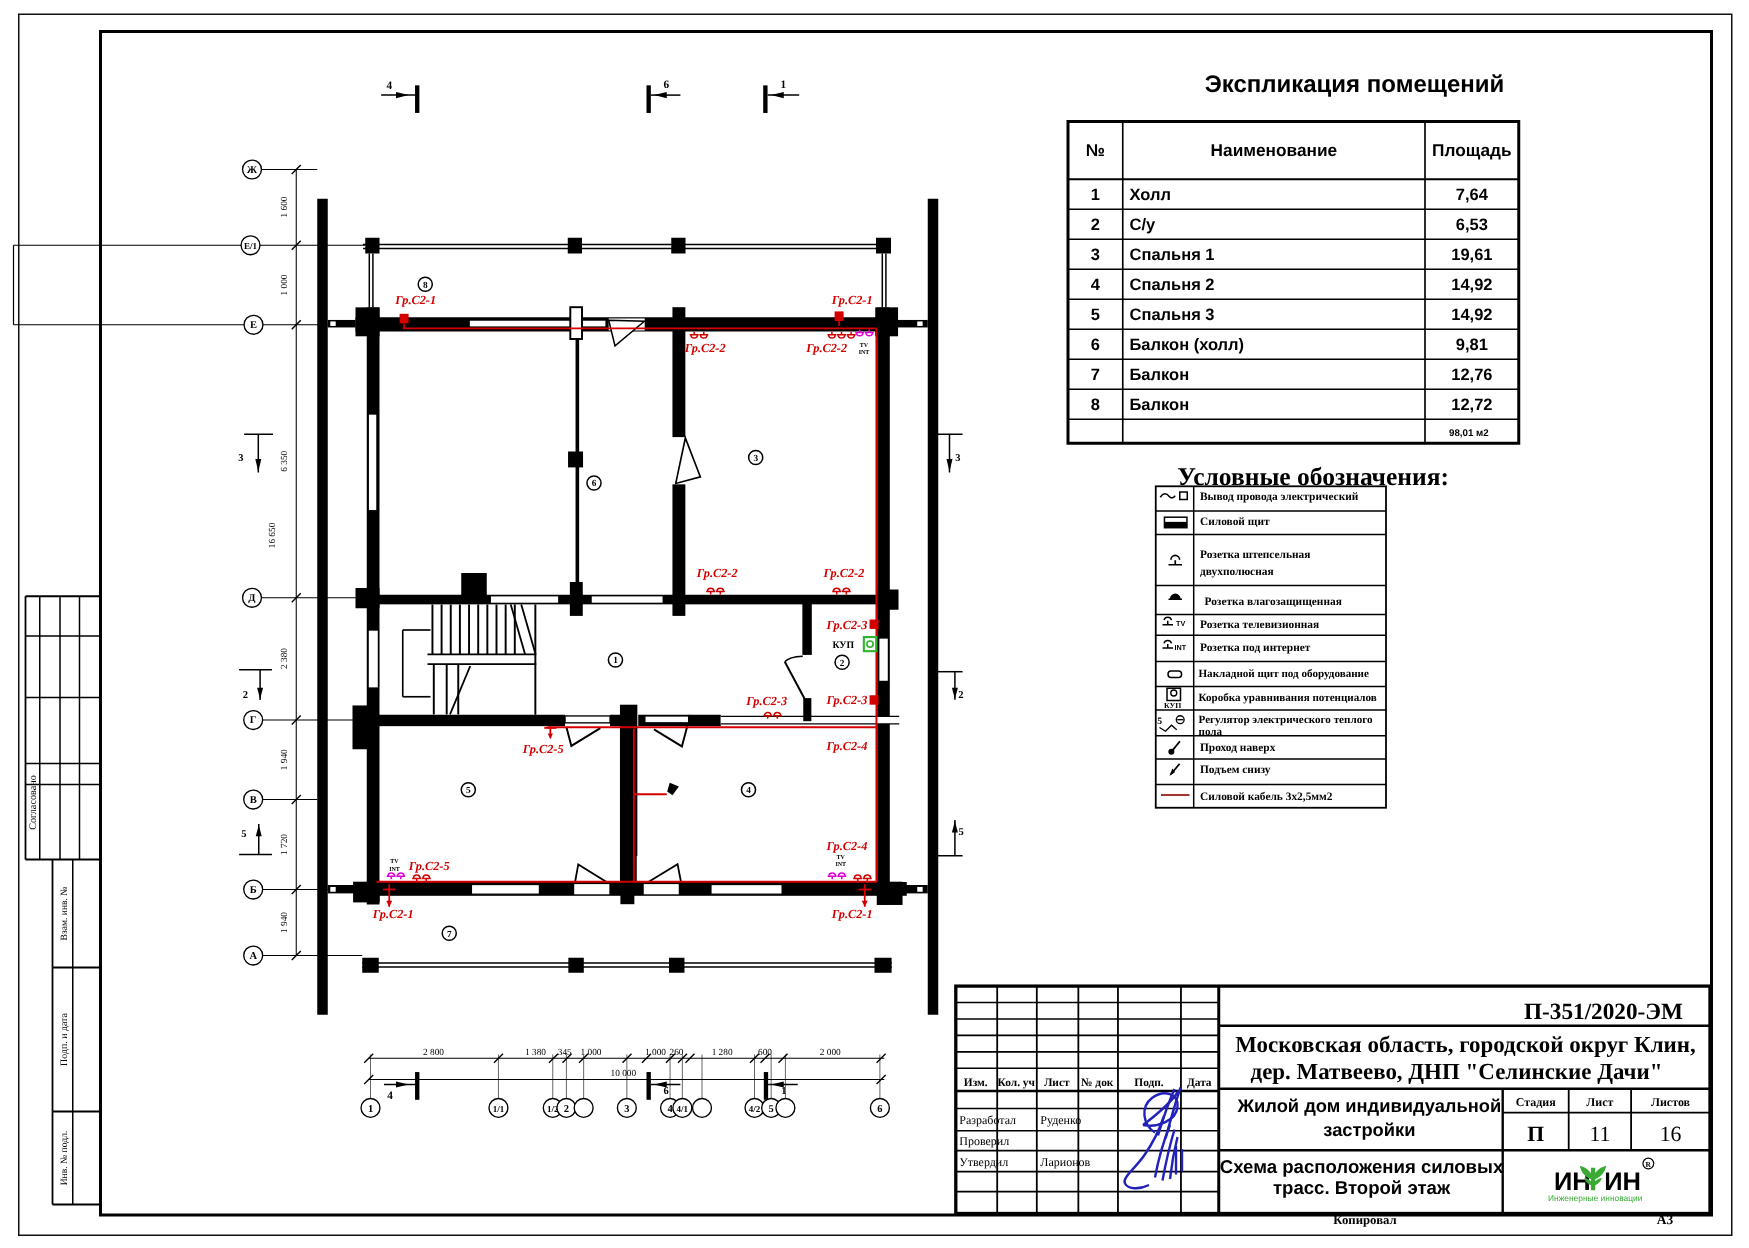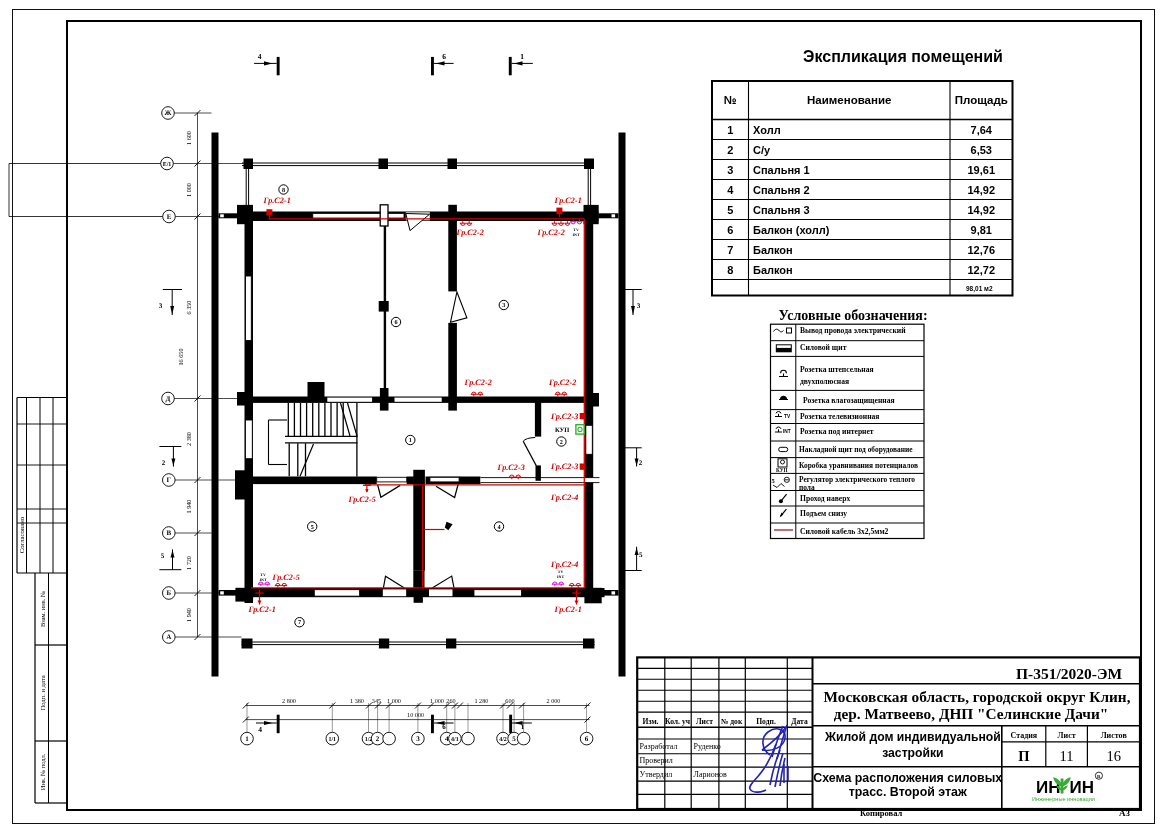--- a/index.html
+++ b/index.html
@@ -685,21 +685,21 @@
       <text x="981.25" y="233.5" font-size="11" fill="#000" text-anchor="middle" font-family="Liberation Sans, sans-serif" font-weight="bold">9,81</text>
       <text x="730.25" y="253.5" font-size="11" fill="#000" text-anchor="middle" font-family="Liberation Sans, sans-serif" font-weight="bold">7</text>
       <text x="753.0" y="253.5" font-size="11" fill="#000" text-anchor="start" font-family="Liberation Sans, sans-serif" font-weight="bold">Балкон</text>
       <text x="981.25" y="253.5" font-size="11" fill="#000" text-anchor="middle" font-family="Liberation Sans, sans-serif" font-weight="bold">12,76</text>
       <text x="730.25" y="273.5" font-size="11" fill="#000" text-anchor="middle" font-family="Liberation Sans, sans-serif" font-weight="bold">8</text>
       <text x="753.0" y="273.5" font-size="11" fill="#000" text-anchor="start" font-family="Liberation Sans, sans-serif" font-weight="bold">Балкон</text>
       <text x="981.25" y="273.5" font-size="11" fill="#000" text-anchor="middle" font-family="Liberation Sans, sans-serif" font-weight="bold">12,72</text>
       <text x="979.25" y="290.5" font-size="6.5" fill="#000" text-anchor="middle" font-family="Liberation Sans, sans-serif" font-weight="bold">98,01 м2</text>
 </svg>
 
-<div class="abs ser" style="left:740px;top:308px;width:226px;text-align:center;font-size:14px;font-weight:bold;">Условные обозначения:</div>
+<div class="abs ser" style="left:740px;top:308px;width:226px;text-align:right;font-size:17px;font-weight:bold;">Условные обозначения:</div>
 
 <svg class="abs" style="left:0;top:0;" width="1166" height="560" viewBox="0 0 1166 560">
 <rect x="770.5" y="324.2" width="153.5" height="214.3" fill="none" stroke="#000" stroke-width="1.2"></rect>
       <line x1="795.8" y1="324.2" x2="795.8" y2="538.5" stroke="#000" stroke-width="1"></line>
       <line x1="770.5" y1="340.7" x2="924" y2="340.7" stroke="#000" stroke-width="1"></line>
       <line x1="770.5" y1="356.4" x2="924" y2="356.4" stroke="#000" stroke-width="1"></line>
       <line x1="770.5" y1="390.4" x2="924" y2="390.4" stroke="#000" stroke-width="1"></line>
       <line x1="770.5" y1="409.6" x2="924" y2="409.6" stroke="#000" stroke-width="1"></line>
       <line x1="770.5" y1="423.5" x2="924" y2="423.5" stroke="#000" stroke-width="1"></line>
       <line x1="770.5" y1="441" x2="924" y2="441" stroke="#000" stroke-width="1"></line>
@@ -820,17 +820,17 @@
         <path d="M 777,759 C 780,748 784,734 787,725"></path>
         <path d="M 766,790 C 760,793 752,793 750,789 C 748,785 756,780 763,770 C 770,760 774,750 776,744"></path>
         <path d="M 770,785 C 772,774 776,760 780,750"></path>
         <path d="M 775,787 C 777,776 780,763 783,753"></path>
         <path d="M 780,786 C 781,777 783,766 785,758"></path>
         <path d="M 784,783 L 784,764"></path>
         <path d="M 788,781 L 788,766"></path>
       </g>
 </svg>
 
-<div class="abs ser" style="left:860px;top:807.5px;width:100px;text-align:left;font-size:8.5px;font-weight:bold;">Копировал</div>
-
-<div class="abs ser" style="left:1090px;top:808px;width:40px;text-align:right;font-size:9px;font-weight:bold;">А3</div>
+<div class="abs ser" style="left:860px;top:807.5px;width:100px;text-align:center;font-size:8.5px;font-weight:bold;">Копировал</div>
+
+<div class="abs ser" style="left:1090px;top:808px;width:40px;text-align:center;font-size:9px;font-weight:bold;">А3</div>
 
 </div>
 
 </body></html>

